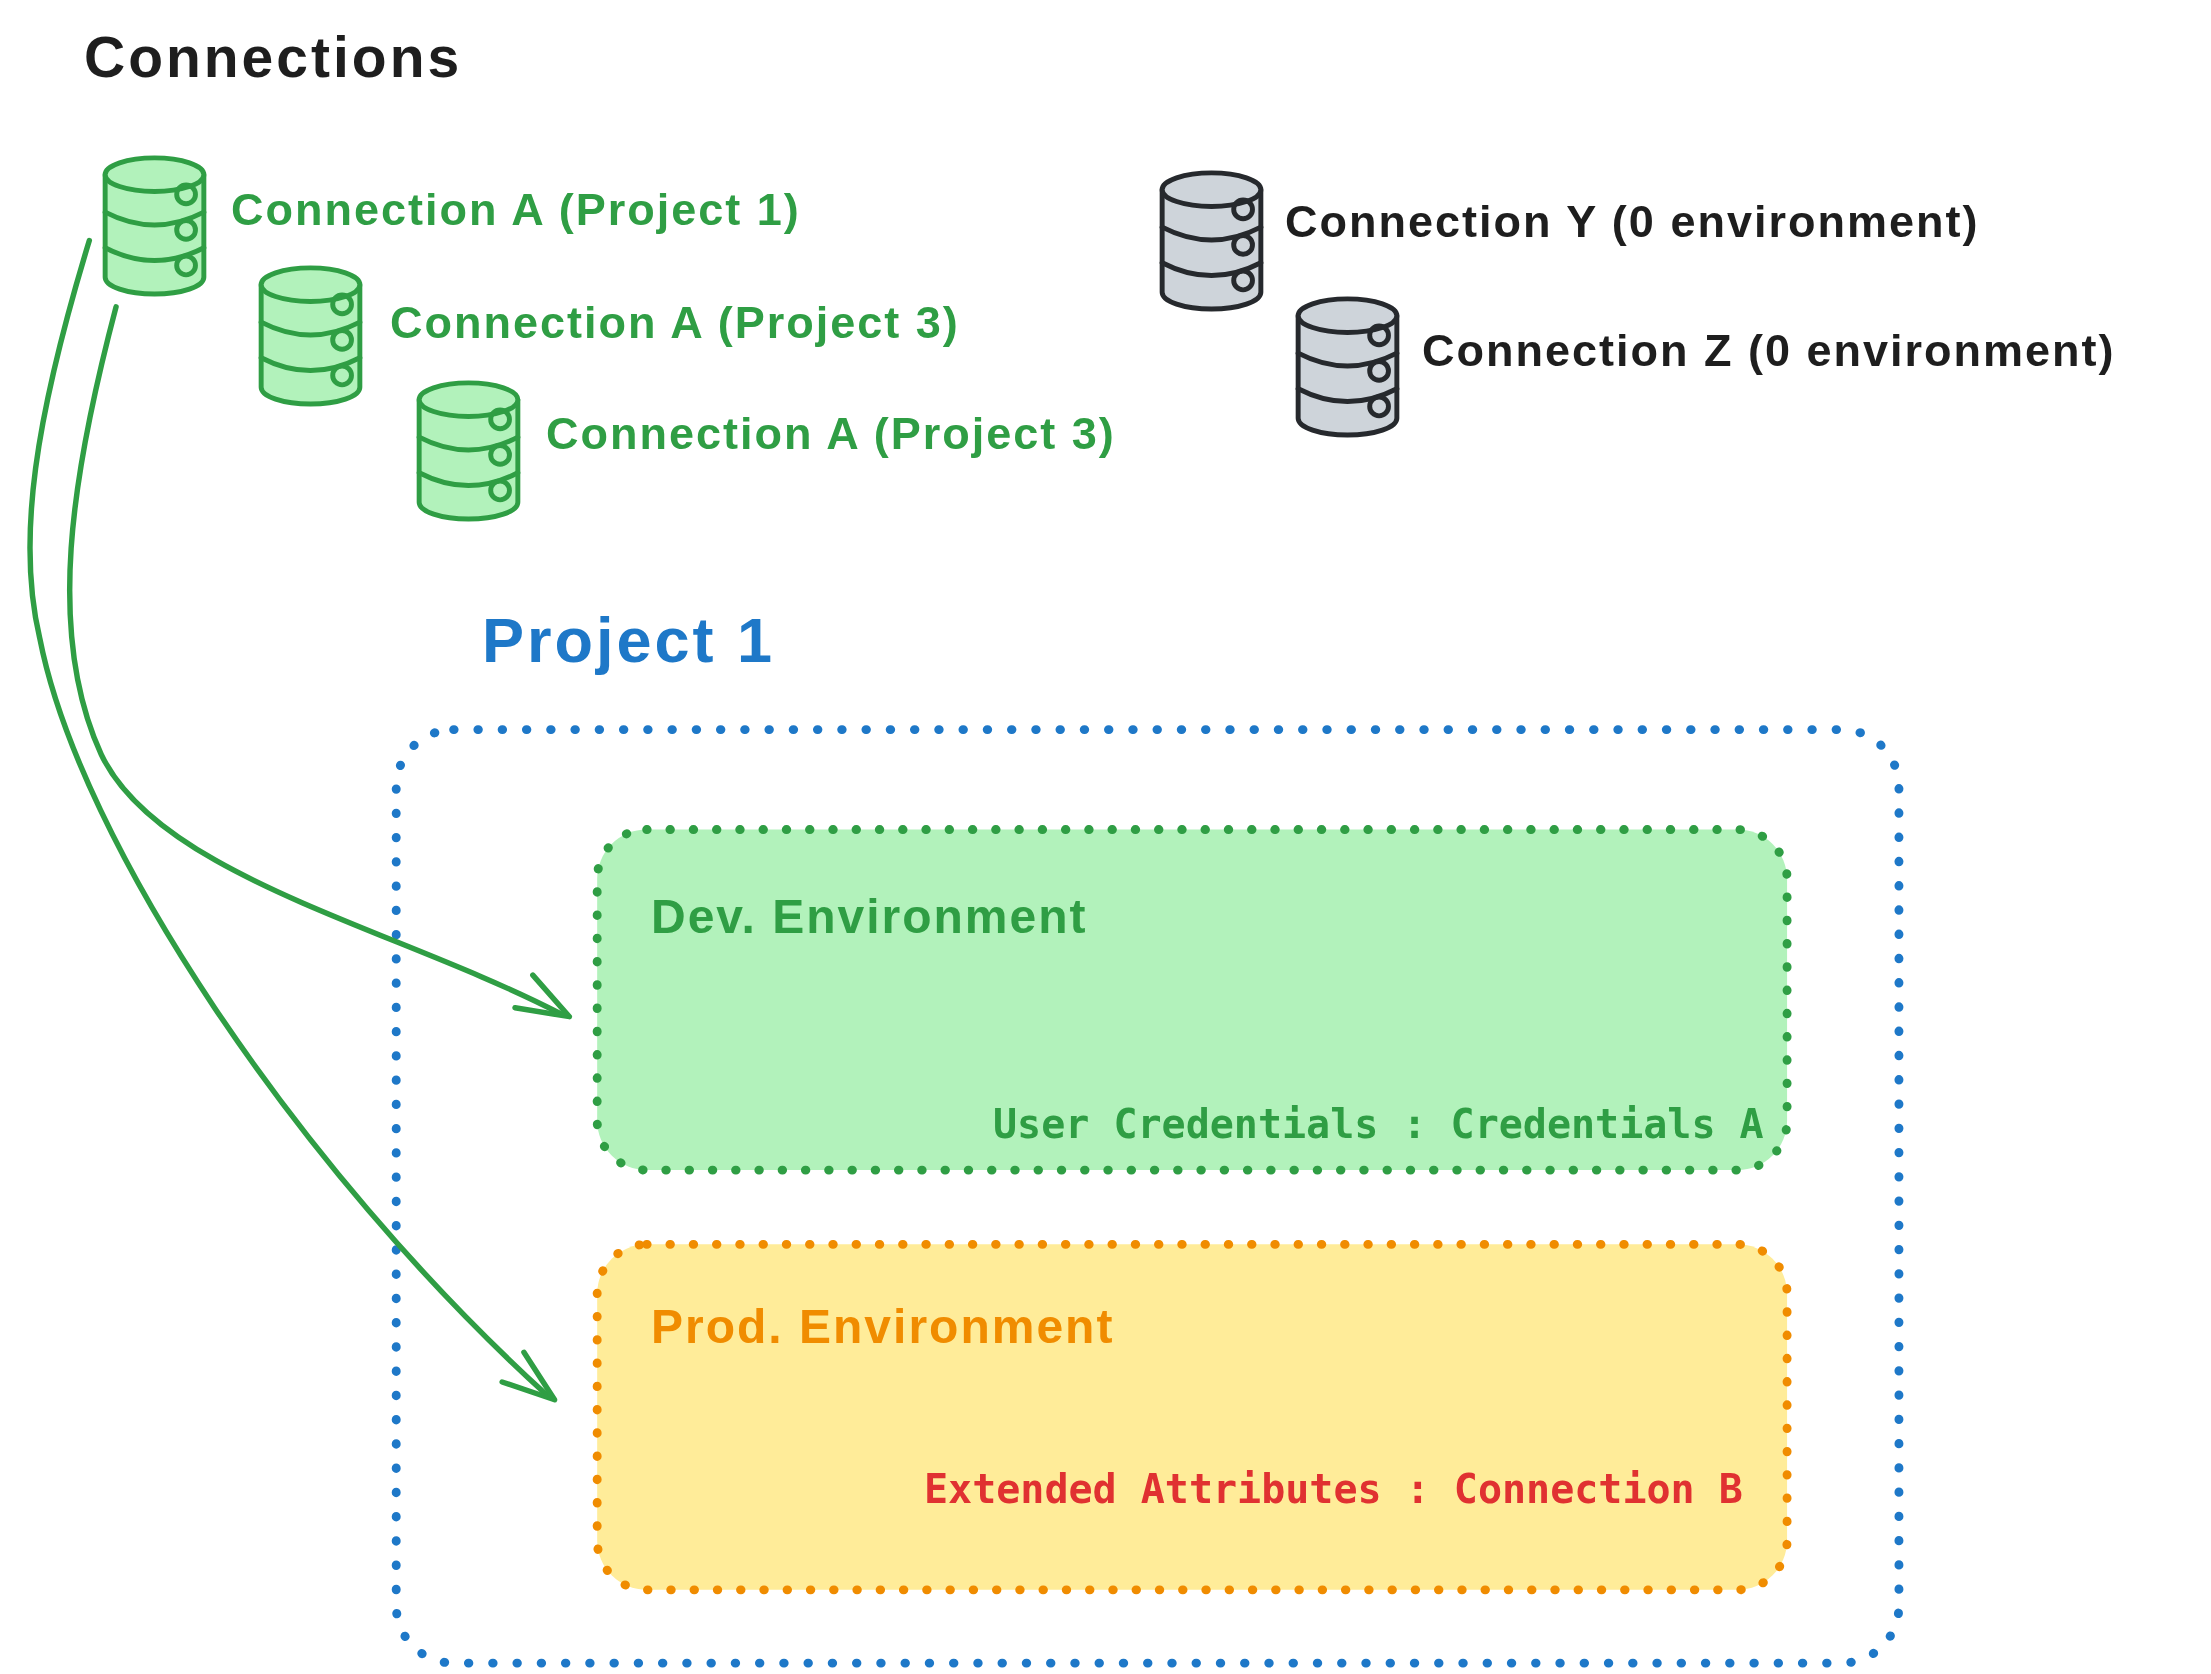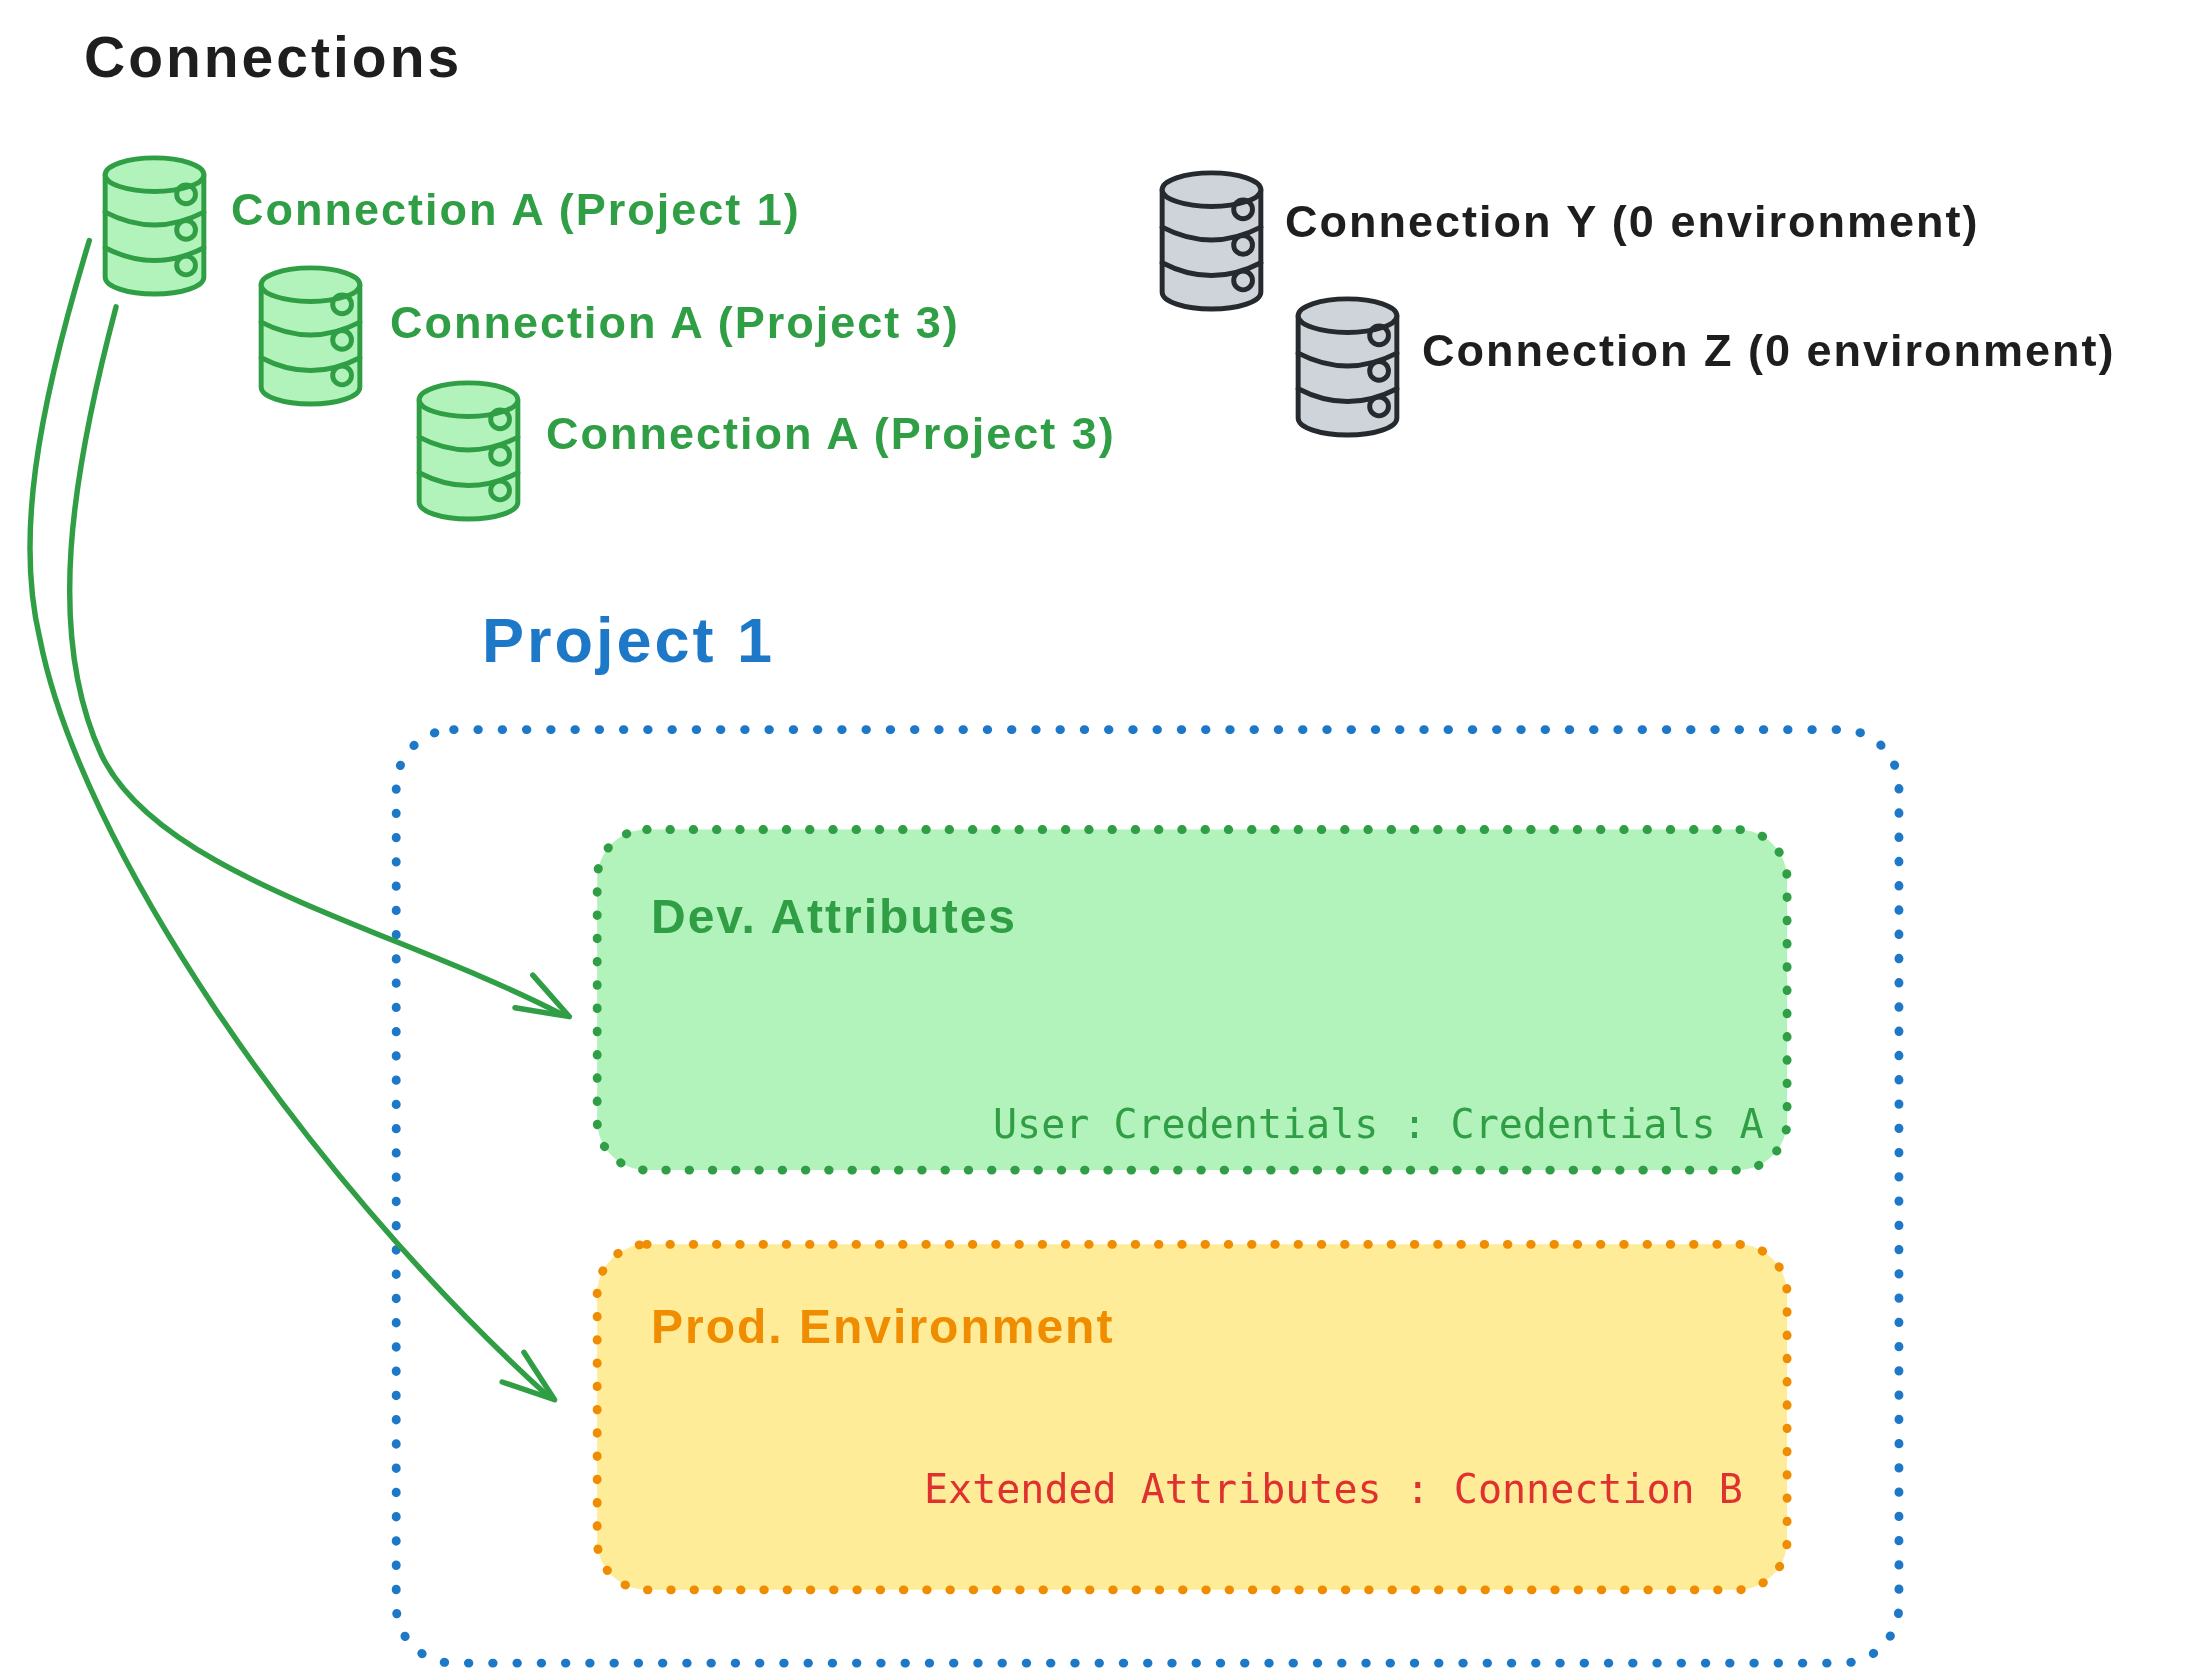--- a/index.html
+++ b/index.html
@@ -40,21 +40,21 @@
   .project-title {
     left: 482px; top: 604px;
     font-size: 63px; letter-spacing: 3px;
     color: var(--blue);
   }
   .env-title { font-size: 48px; letter-spacing: 2px; }
   .dev-title { left: 651px; top: 889px; color: var(--green); }
   .prod-title { left: 651px; top: 1299px; color: var(--orange); }
   .mono {
     font-family: "DejaVu Sans Mono", monospace;
-    font-weight: 400;
+    font-weight: 700;
     font-size: 40px;
   }
   .dev-cred { left: 993px; top: 1101px; color: var(--green); }
   .prod-cred { left: 924px; top: 1463px; color: var(--red); line-height: 53px; }
   .db-icon { position: absolute; width: 121px; height: 152px; overflow: visible; }
   .db-green { --db-stroke: var(--green); --db-fill: var(--greenFill); }
   .db-gray  { --db-stroke: var(--grayStroke); --db-fill: var(--grayFill); }
 </style>
 </head>
 <body>
@@ -112,21 +112,21 @@
     </svg>
   <svg class="db-icon db-gray" style="left:1287px; top:290px;" viewBox="0 0 122 154" width="121" height="152">
       <use href="#db-sym"></use>
     </svg>
 
   <div class="abs hand conn-label-dark" style="left:1285px; top:196px;">Connection Y (0 environment)</div>
   <div class="abs hand conn-label-dark" style="left:1422px; top:325px;">Connection Z (0 environment)</div>
 
   <div class="abs hand project-title">Project 1</div>
 
-  <div class="abs hand env-title dev-title">Dev. Attributes</div>
+  <div class="abs hand env-title dev-title">Dev. Environment</div>
   <div class="abs hand env-title prod-title">Prod. Environment</div>
 
   <div class="abs mono dev-cred">User Credentials : Credentials A</div>
   <div class="abs mono prod-cred">
     <div>Extended Attributes : Connection B</div>
   </div>
 
 </div>
 
 

